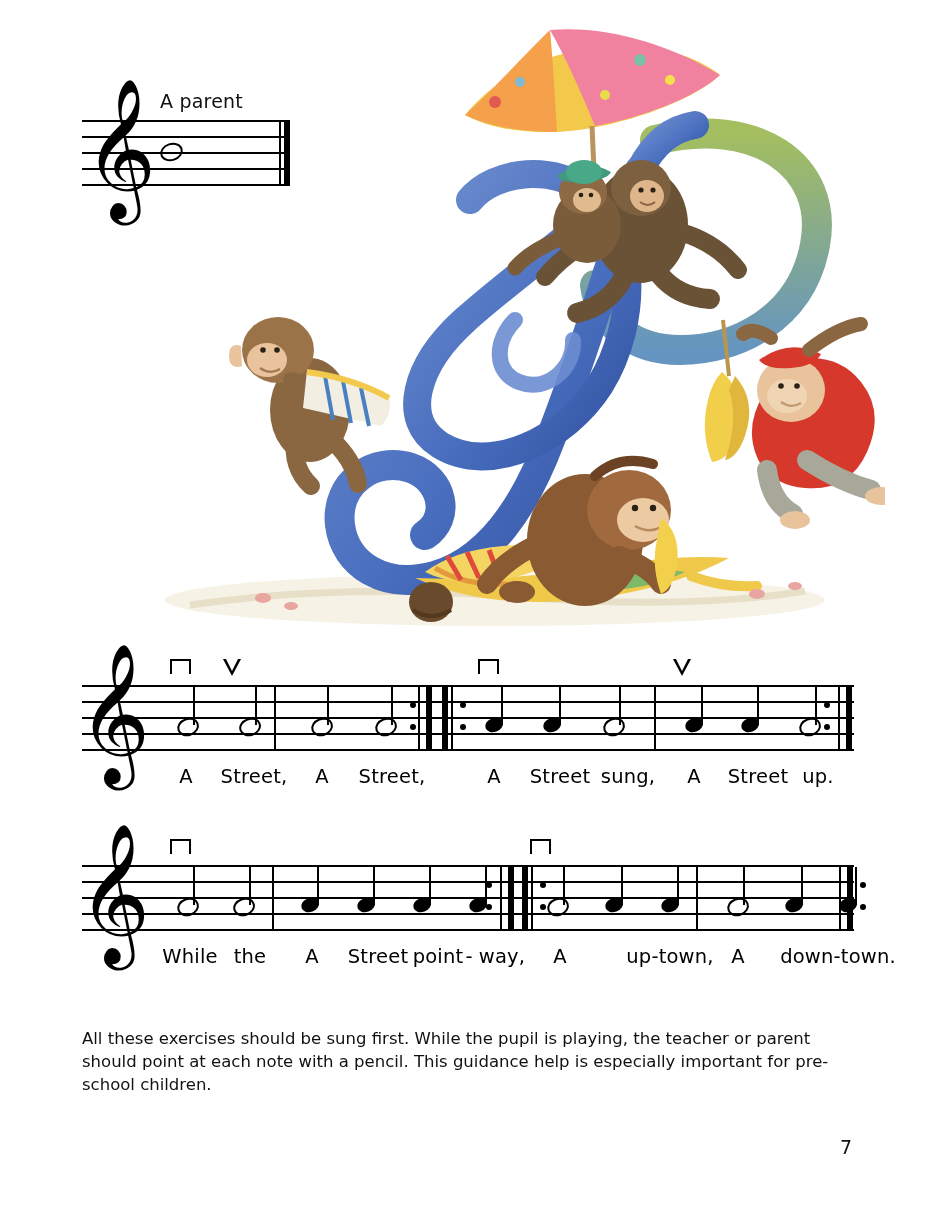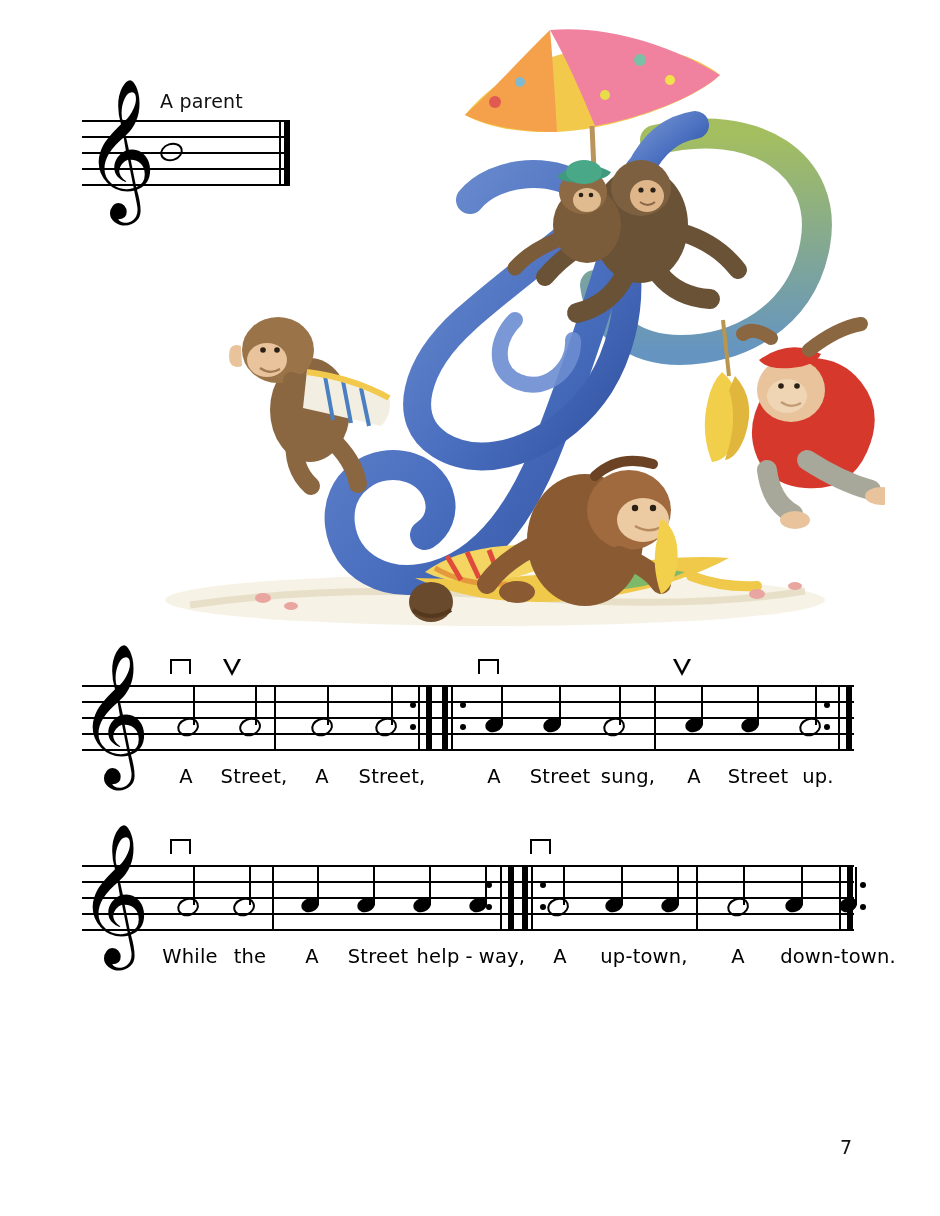--- a/index.html
+++ b/index.html
@@ -595,25 +595,26 @@
         </div>
     </div>
 
     <div class="bowmark down" style="left:88px; top:4px"></div>
     <div class="bowmark down" style="left:448px; top:4px"></div>
 
     <div class="lyric" style="left:108px">While</div>
     <div class="lyric" style="left:168px">the</div>
     <div class="lyric" style="left:230px">A</div>
     <div class="lyric" style="left:296px">Street</div>
-    <div class="lyric" style="left:356px">help</div>
+    <div class="lyric" style="left:356px">point</div>
     <div class="lyric" style="left:387px">-</div>
     <div class="lyric" style="left:420px">way,</div>
     <div class="lyric" style="left:478px">A</div>
-    <div class="lyric" style="left:562px">up-town,</div>
+    <div class="lyric" style="left:588px">up-town,</div>
     <div class="lyric" style="left:656px">A</div>
     <div class="lyric" style="left:756px">down-town.</div>
   </div>
 
+  <p id="footer-paragraph">All these exercises should be sung first. While the pupil is playing, the teacher or parent should point at each note with a pencil. This guidance help is especially important for pre-school children.</p>
 
   <div id="page-number">7</div>
 
 </div>
 
 </body></html>

